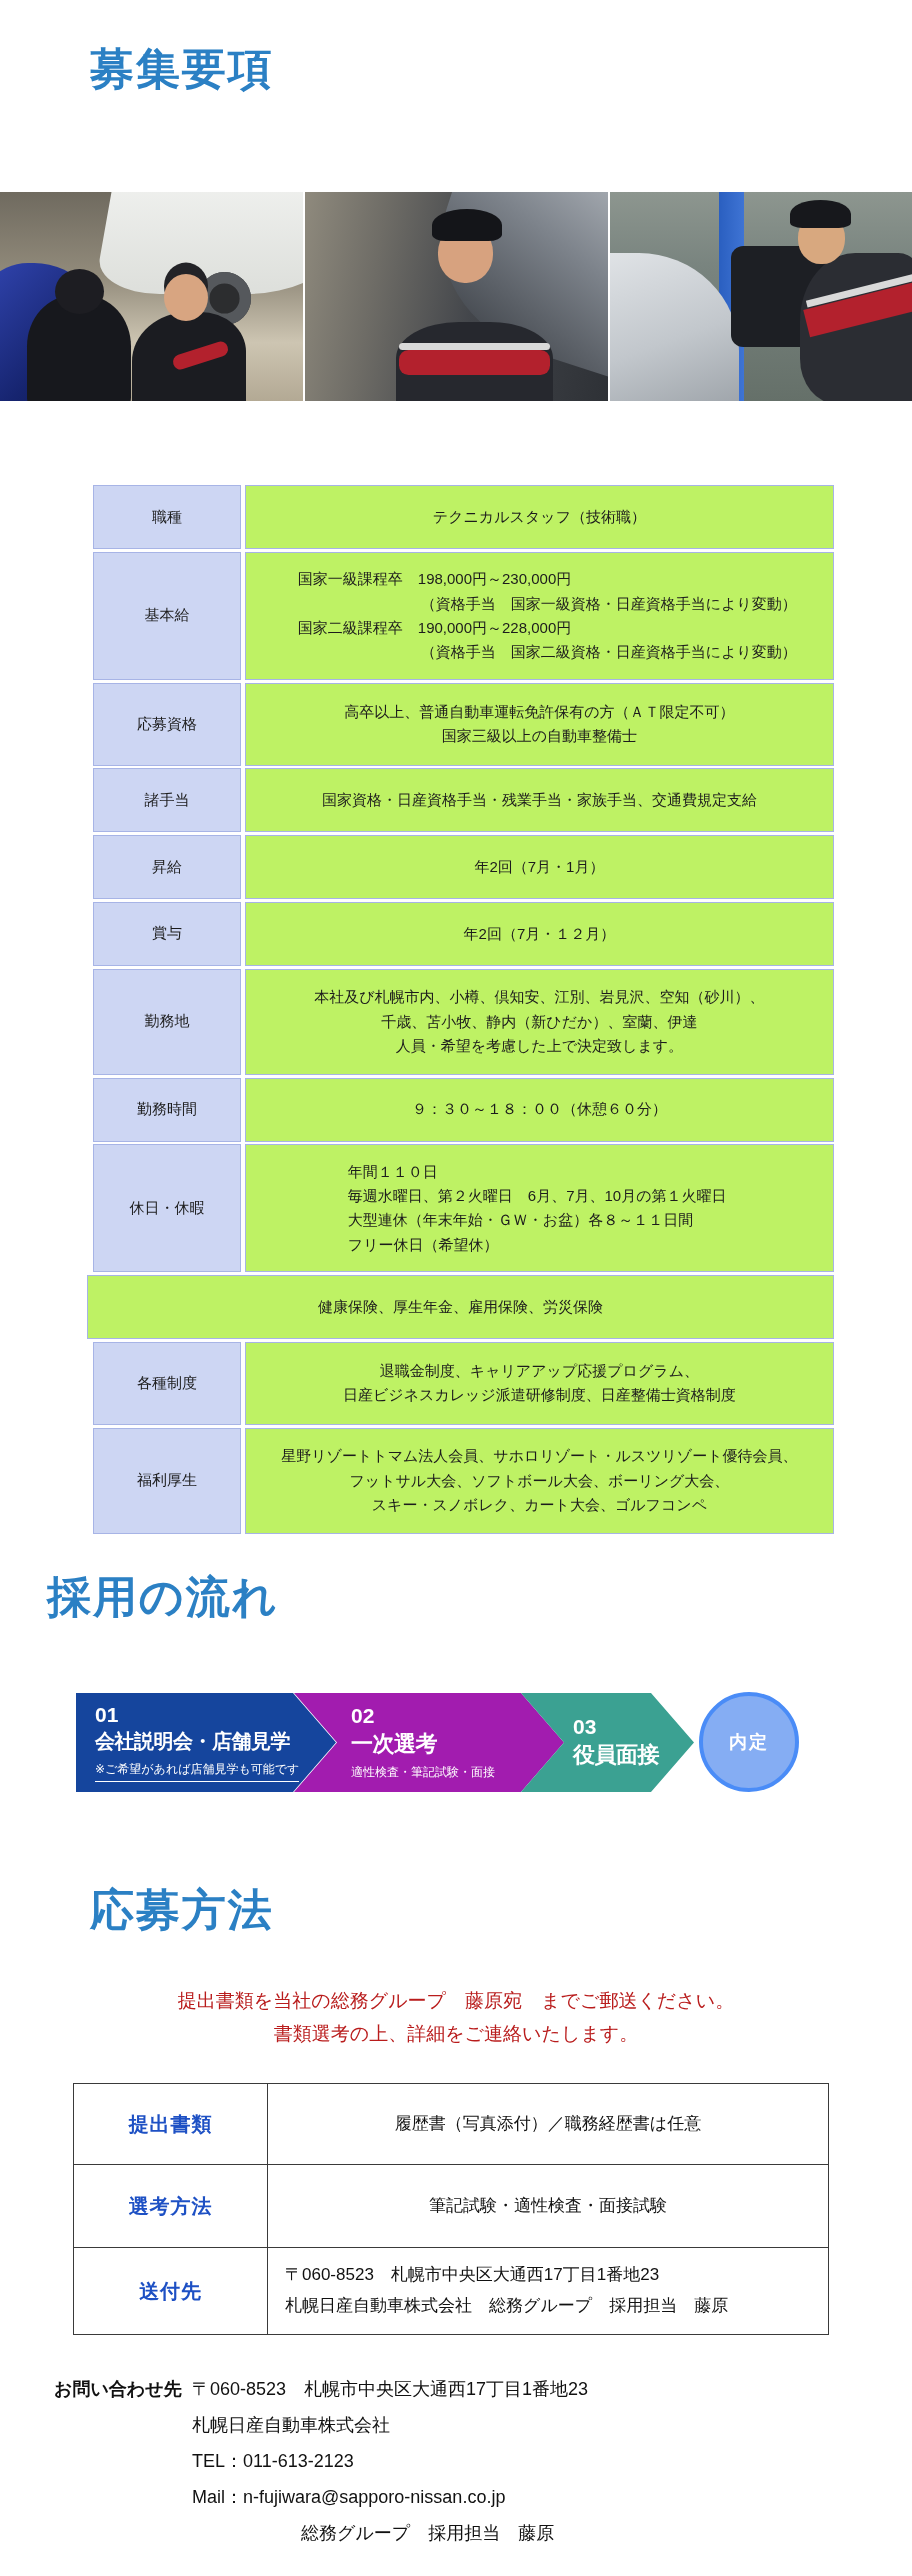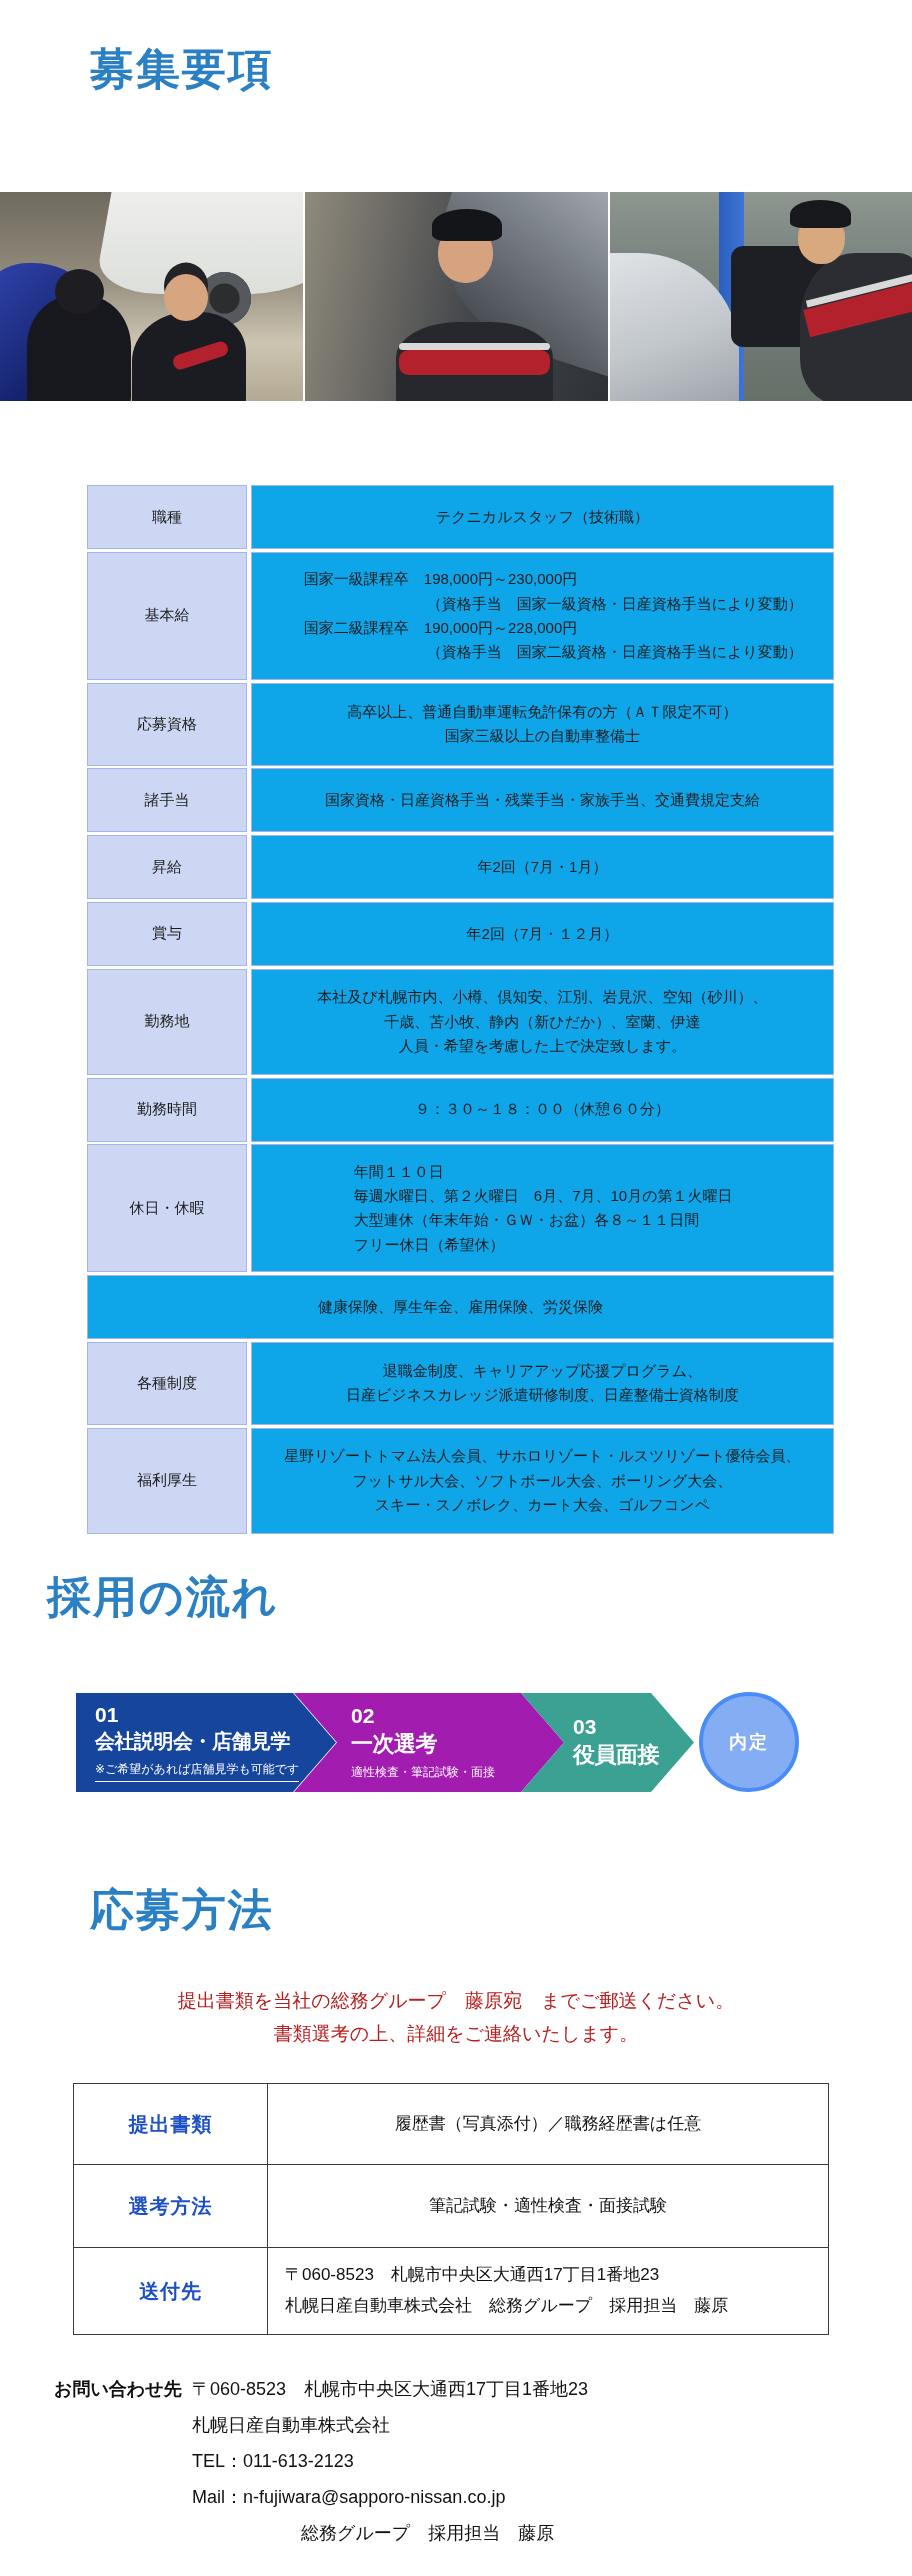--- a/index.html
+++ b/index.html
@@ -41,22 +41,22 @@
   #ph3 .engine { left:40%; top:26%; width:34%; height:48%; background:#1d1f24; border-radius:12%; }
   #ph3 .head { right:68px; top:21px; width:47px; height:51px; background:#d8a87f; border-radius:48%; }
   #ph3 .cap { right:62px; top:7.6px; width:61px; height:28px; background:#17181c; border-radius:50% 50% 20% 20%; }
   #ph3 .body { right:-9.5px; top:61px; width:123px; height:151px; background:#2b2d33; border-radius:45% 20% 10% 30%; }
   #ph3 .red-band { right:-3.8px; top:104px; width:112px; height:28px; background:#b3212d; transform:rotate(-14deg); }
   #ph3 .stripe { right:-3.8px; top:95px; width:112px; height:6.6px; background:#d9d9d9; transform:rotate(-14deg); }
 
   
   .t1 { position:absolute; left:87px; top:485px; width:747px; }
   .t1-row { display:flex; gap:3.8px; margin-bottom:2.8px; }
-  .t1-label { width:160px; background:#cdd6f3; border:0.9px solid #a7b4e6; display:flex; align-items:center; justify-content:center; font-size:15px; color:#1c1c1c; }
-  .t1-content { flex:1; border:0.9px solid #a7b4e6; background:#0ea5e9; display:flex; flex-direction:column; justify-content:center; font-size:15px; line-height:1.62; color:#1c1c1c; }
+  .t1-label { width:148px; background:#cdd6f3; border:0.9px solid #a7b4e6; display:flex; align-items:center; justify-content:center; font-size:15px; color:#1c1c1c;margin-left:6px; }
+  .t1-content { flex:1; border:0.9px solid #a7b4e6; background:#bef264; display:flex; flex-direction:column; justify-content:center; font-size:15px; line-height:1.62; color:#1c1c1c; }
   .c-center { text-align:center; }
   .c-left-salary { text-align:left; padding-left:52px; }
   .c-left-salary .indent { margin-left:123px; }
   .c-left-holiday { text-align:left; padding-left:102px; }
   .h68 { height:64px; } .h88 { height:83px; } .h112 { height:106px; } .h135 { height:128px; }
   .t1 span { display:block; }
 
   
   .flow-chart { position:absolute; left:76px; top:1693px; width:757px; height:99px; }
   .step { position:absolute; top:0; height:99px; color:#fff; display:flex; flex-direction:column; justify-content:center; white-space:nowrap; }

